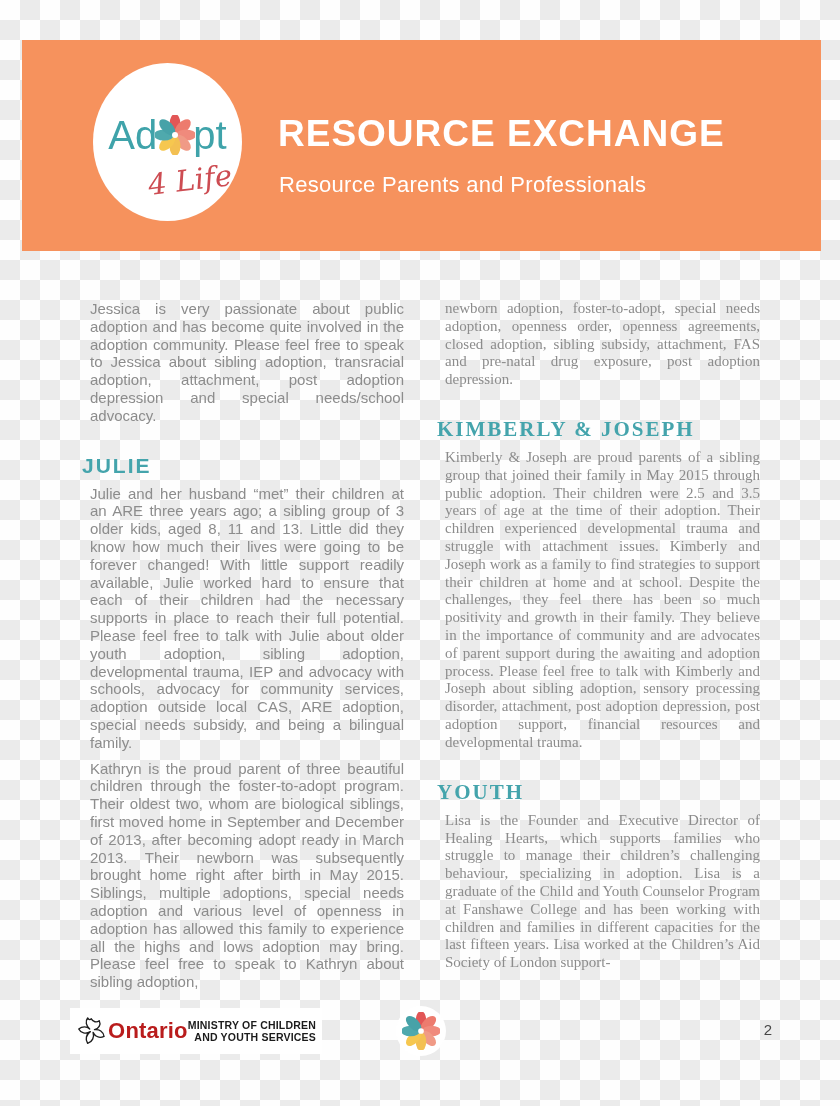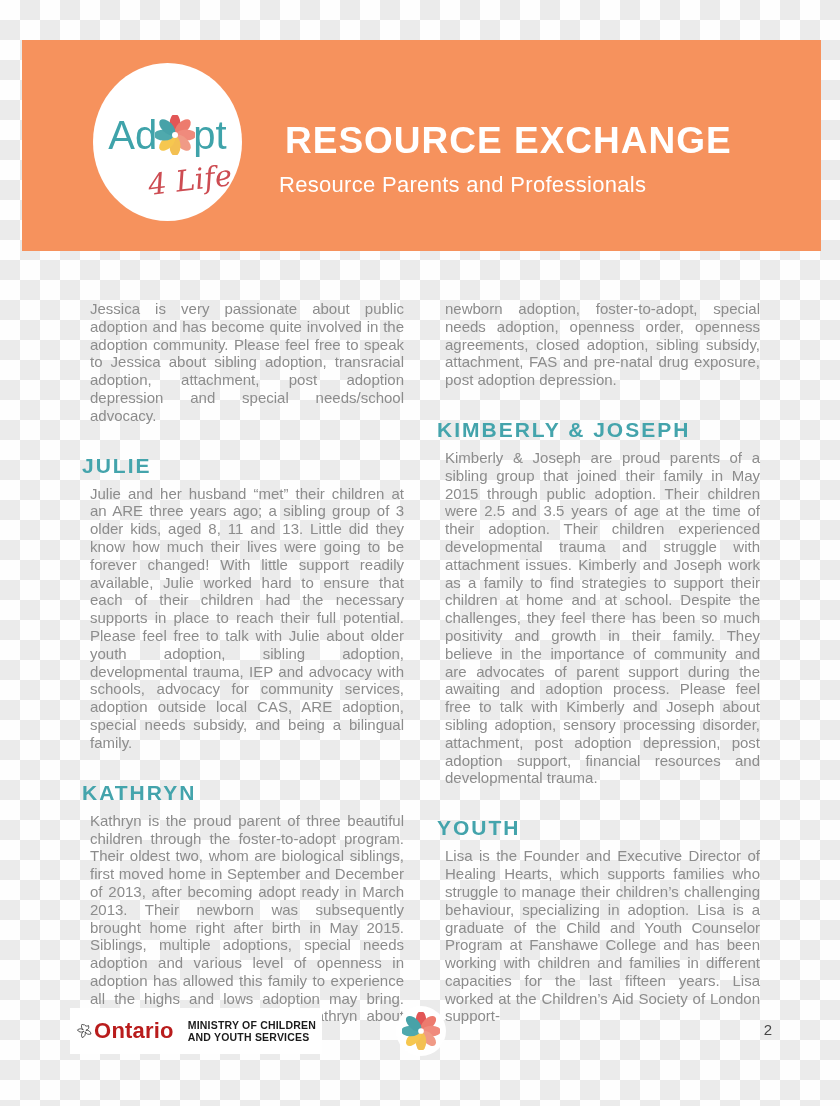--- a/index.html
+++ b/index.html
@@ -27,34 +27,34 @@
     line-height:1;
   }
   .logo-word .flower-svg { margin:0 -2px; }
   .logo-tagline {
     position:absolute; right:10px; bottom:26px;
     font-family:"DejaVu Serif","Liberation Serif",serif;
     font-style:italic; font-size:29px; color:#cd4c52;
     transform:rotate(-7deg); line-height:1;
   }
   .banner-title {
-    position:absolute; left:255px; top:74px; margin:8px;
+    position:absolute; left:255px; top:74px; margin:1px;
     color:#ffffff; font-size:37px; font-weight:700; letter-spacing:1px;
     line-height:1;
   }
   .banner-subtitle {
     position:absolute; left:257px; top:132px;
     color:#ffffff; font-size:22px; font-weight:400; letter-spacing:0.3px;
     line-height:1.2;
   }
 
   
   .col { position:absolute; top:292px; }
   .col-left  { left:82px;  width:330px; }
-  .col-right { left:437px; width:331px; }
+  .col-right { left:437px; width:331px;font-family:Liberation Serif, serif; }
   .body-par {
     margin:8px; color:#8c8c8c; font-size:15px; line-height:17.8px;
     text-align:justify;
   }
   .sec-head {
     margin:29px 0 4px 0; color:#44a4ac; font-size:21px; font-weight:700;
     letter-spacing:2px; line-height:1.1;
   }
   .sec-head.first { }
 
@@ -62,22 +62,22 @@
   .ontario-block {
     position:absolute; left:70px; top:1008px; width:252px; height:46px;
     background:#ffffff; display:flex; align-items:center;
     padding:0 6px; box-sizing:border-box;
   }
   .ontario-word {
     font-size:22px; font-weight:600; color:#b91c1c; letter-spacing:0.2px;
     margin-left:2px;
   }
   .ministry {
-    margin-left:14px; font-size:10.5px; font-weight:700; color:#1b1b1b;
-    line-height:1.15; letter-spacing:0.2px; text-align:left; white-space:nowrap;
+    font-size:10.5px; font-weight:700; color:#1b1b1b;
+    line-height:1.15; letter-spacing:0.2px; text-align:right; white-space:nowrap;
   }
   .flower-badge {
     position:absolute; left:396px; top:1006px; width:50px; height:50px;
     background:#ffffff; border-radius:50%;
     display:flex; align-items:center; justify-content:center;
   }
   .page-number {
     position:absolute; left:758px; top:1021px; width:20px;
     color:#474747; font-size:15px; text-align:center;
   }
@@ -107,21 +107,20 @@
       <div class="logo-tagline">4 Life</div>
     </div>
     <h1 class="banner-title">RESOURCE EXCHANGE</h1>
     <div class="banner-subtitle">Resource Parents and Professionals</div>
   </header>
 
   <section class="col col-left">
     <p class="body-par">Jessica is very passionate about public adoption and has become quite involved in the adoption community. Please feel free to speak to Jessica about sibling adoption, transracial adoption, attachment, post adoption depression and special needs/school advocacy.</p>
     <h2 class="sec-head first">JULIE</h2>
     <p class="body-par">Julie and her husband “met” their children at an ARE three years ago; a sibling group of 3 older kids, aged 8, 11 and 13. Little did they know how much their lives were going to be forever changed! With little support readily available, Julie worked hard to ensure that each of their children had the necessary supports in place to reach their full potential. Please feel free to talk with Julie about older youth adoption, sibling adoption, developmental trauma, IEP and advocacy with schools, advocacy for community services, adoption outside local CAS, ARE adoption, special needs subsidy, and being a bilingual family.</p>
-    <h2 class="sec-head">KATHRYN</h2>
     <p class="body-par">Kathryn is the proud parent of three beautiful children through the foster-to-adopt program. Their oldest two, whom are biological siblings, first moved home in September and December of 2013, after becoming adopt ready in March 2013. Their newborn was subsequently brought home right after birth in May 2015. Siblings, multiple adoptions, special needs adoption and various level of openness in adoption has allowed this family to experience all the highs and lows adoption may bring. Please feel free to speak to Kathryn about sibling adoption,</p>
   </section>
 
   <section class="col col-right">
     <p class="body-par">newborn adoption, foster-to-adopt, special needs adoption, openness order, openness agreements, closed adoption, sibling subsidy, attachment, FAS and pre-natal drug exposure, post adoption depression.</p>
     <h2 class="sec-head">KIMBERLY &amp; JOSEPH</h2>
     <p class="body-par">Kimberly &amp; Joseph are proud parents of a sibling group that joined their family in May 2015 through public adoption. Their children were 2.5 and 3.5 years of age at the time of their adoption. Their children experienced developmental trauma and struggle with attachment issues. Kimberly and Joseph work as a family to find strategies to support their children at home and at school. Despite the challenges, they feel there has been so much positivity and growth in their family. They believe in the importance of community and are advocates of parent support during the awaiting and adoption process. Please feel free to talk with Kimberly and Joseph about sibling adoption, sensory processing disorder, attachment, post adoption depression, post adoption support, financial resources and developmental trauma.</p>
     <h2 class="sec-head">YOUTH</h2>
     <p class="body-par">Lisa is the Founder and Executive Director of Healing Hearts, which supports families who struggle to manage their children’s challenging behaviour, specializing in adoption. Lisa is a graduate of the Child and Youth Counselor Program at Fanshawe College and has been working with children and families in different capacities for the last fifteen years. Lisa worked at the Children’s Aid Society of London support-</p>
   </section>

